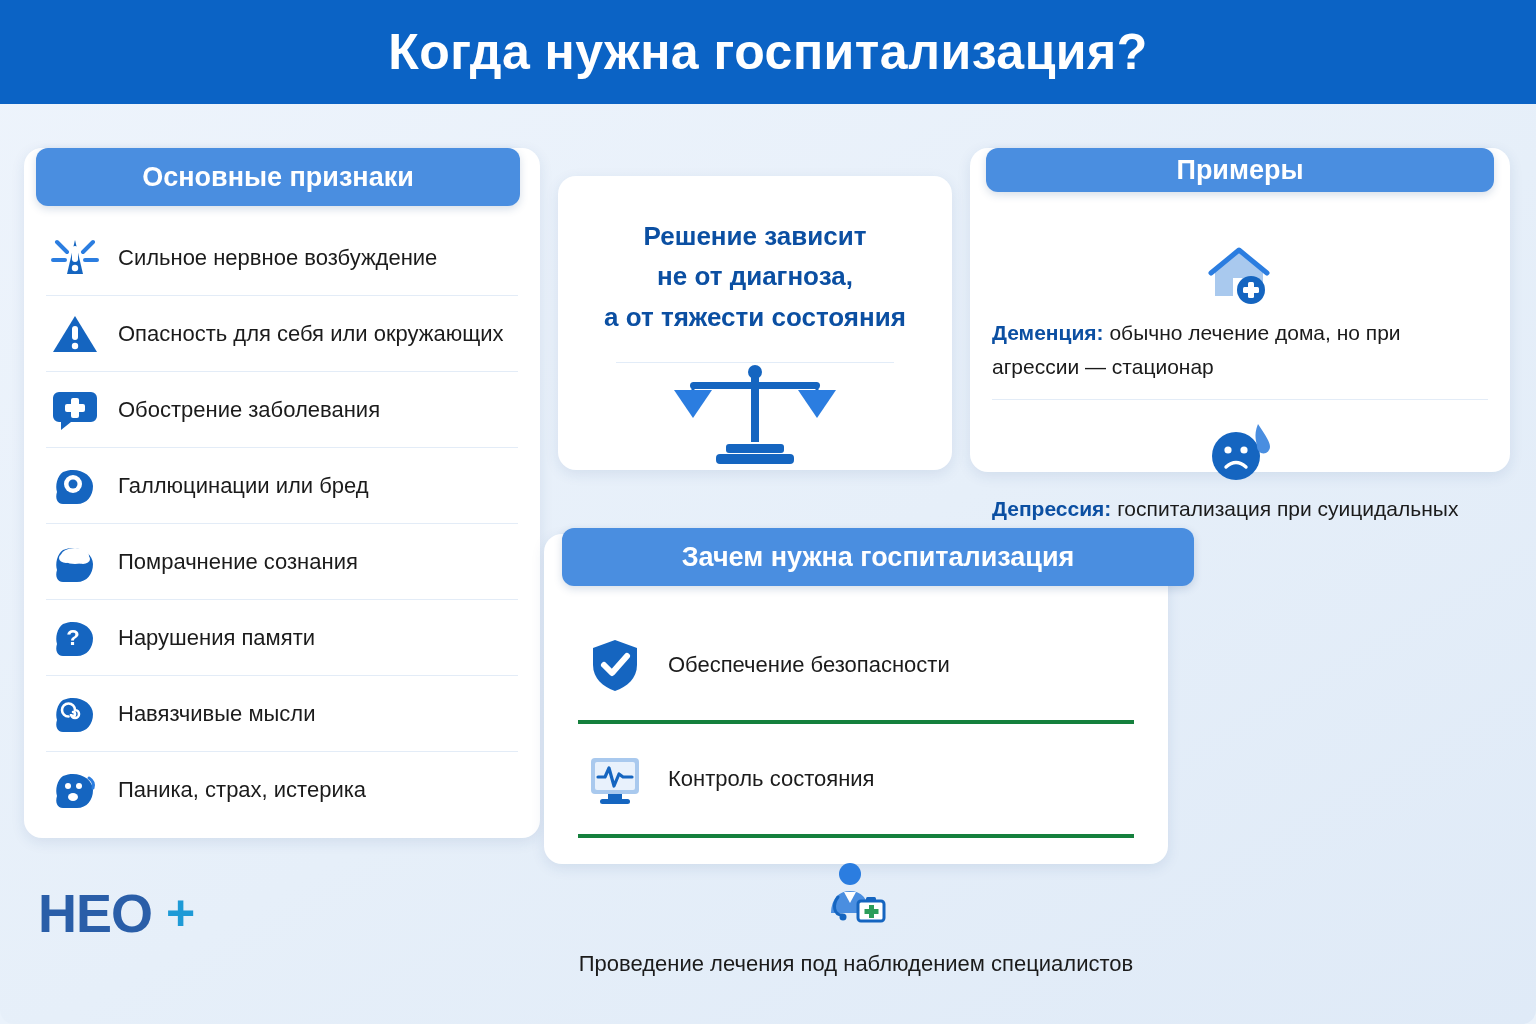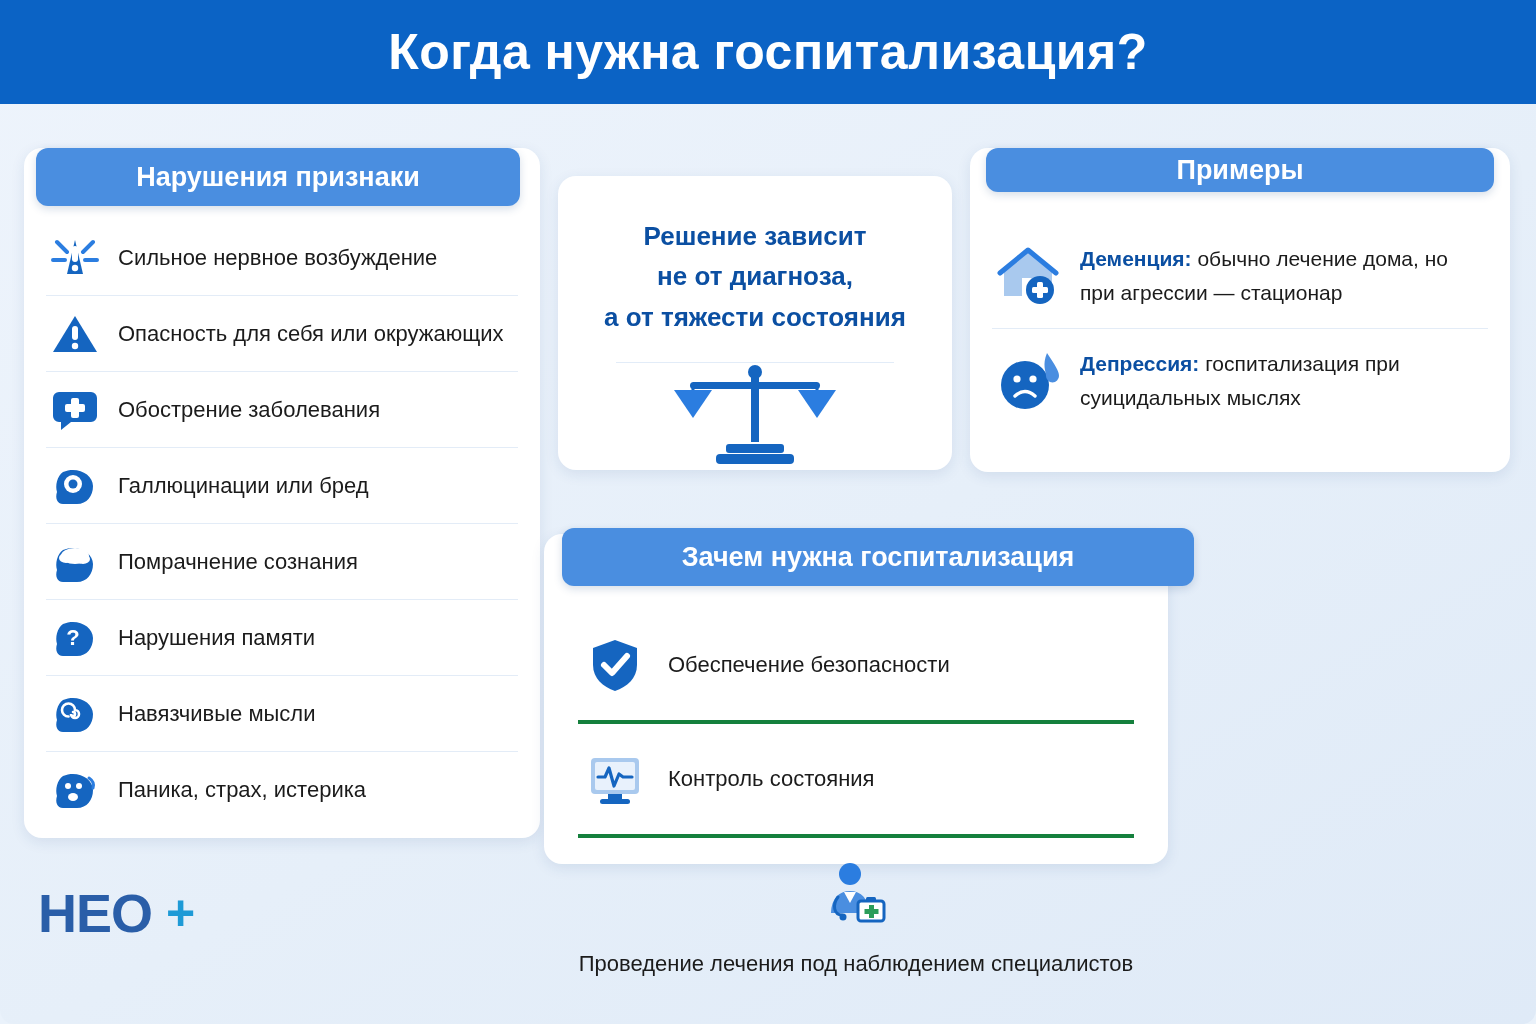--- a/index.html
+++ b/index.html
@@ -91,24 +91,24 @@
     position: absolute; left: 58px; top: 186px; width: 278px; height: 1px;
     background: #e2ecf8;
   }
   .scales { position: absolute; left: 50%; top: 186px; transform: translateX(-50%); }
 
   
   #card-examples { left: 970px; top: 148px; width: 540px; height: 324px; }
   #header-examples { left: 986px; top: 148px; width: 508px; height: 44px; }
   .examples-list { position: absolute; left: 0; top: 76px; width: 100%; padding: 0 22px; }
   .example-row {
-    display: flex; align-items: flex-start;
-    gap: 14px;
+    display: flex; align-items: center;
     padding: 14px 0 16px 0;
     border-bottom: 1px solid #e3ecf7;
+    flex-direction: column;
   }
   .example-row:last-child { border-bottom: none; }
   .example-text {
     font-size: 21px; color: #1b1b1b; line-height: 1.6; padding-top: 4px;
   }
   .example-text b { color: #0b4fa2; }
   .big-icon { width: 74px; height: 74px; flex: 0 0 74px; display: flex; align-items: center; justify-content: center; }
 
   
   #card-why { left: 544px; top: 534px; width: 624px; height: 330px; }
@@ -137,21 +137,21 @@
 <body>
 
 <div class="page">
 
   <div class="header">
     <div class="header-title">Когда нужна госпитализация?</div>
   </div>
 
   <div class="card" id="card-signs"></div>
   <div class="card-header" id="header-signs">
-    <span>Нарушения признаки</span>
+    <span>Основные признаки</span>
   </div>
   <div class="card" id="card-decision">
     <div class="decision-text">
       <div>Решение зависит</div>
       <div>не от диагноза,</div>
       <div>а от тяжести состояния</div>
     </div>
     <div class="decision-divider"></div>
     <div class="scales">
       <svg width="190" height="104" viewBox="0 0 190 104">

